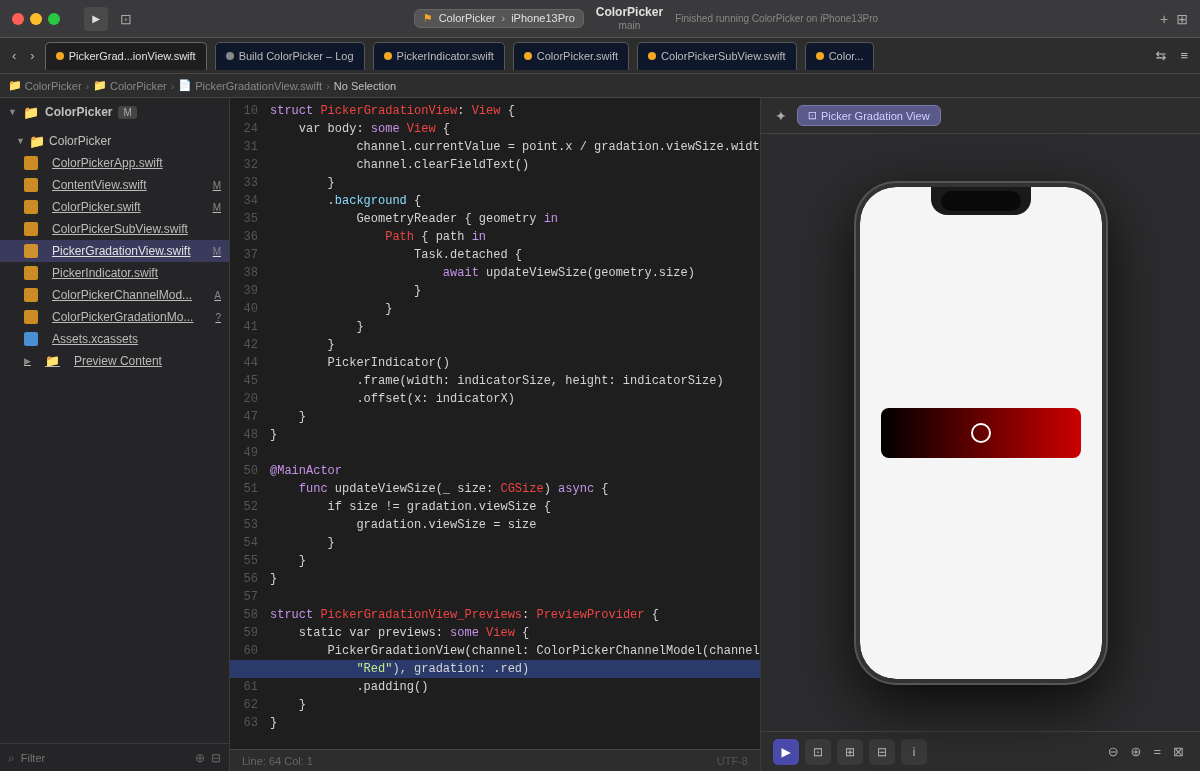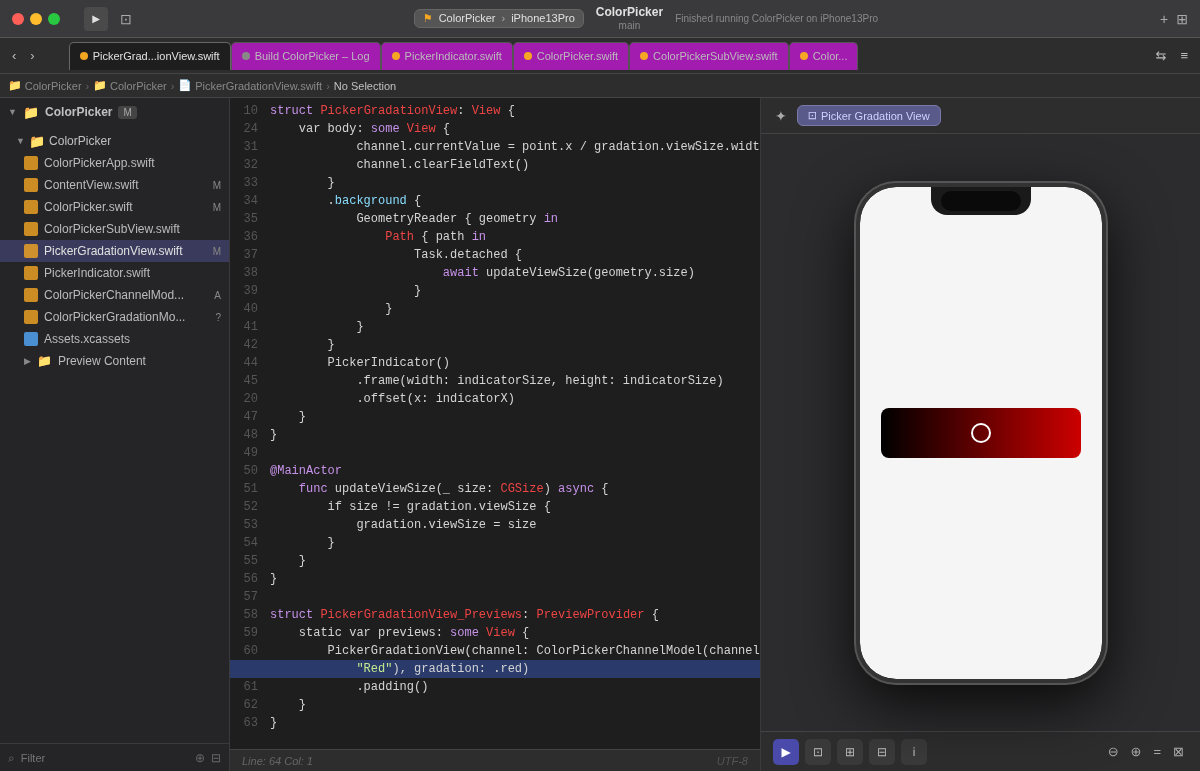--- a/index.html
+++ b/index.html
@@ -110,29 +110,28 @@
     .toolbar-btn {
       color: #bbb;
       font-size: 13px;
       padding: 2px 4px;
       border-radius: 3px;
       cursor: pointer;
     }
     .tab-bar {
       display: flex;
       align-items: flex-start;
-      gap: 0;
+      gap: 8px;
       flex: 1;
       overflow: hidden;
-      margin-left: 24px;
     }
     .tab {
       height: 28px;
       padding: 0 10px;
-      background: #a21caf;
+      background: #0f172a;
       border-radius: 5px 5px 0 0;
       display: flex;
       align-items: center;
       gap: 5px;
       font-size: 11px;
       color: #bbb;
       white-space: nowrap;
       cursor: pointer;
       border: 1px solid #555;
       border-bottom: none;
@@ -215,25 +214,26 @@
       overflow-y: auto;
       padding: 2px 0;
     }
     .sidebar-group {
       padding: 2px 0;
     }
     .sidebar-file {
       display: flex;
       align-items: center;
       padding: 2px 8px 2px 24px;
-      gap: 6px;
+      gap: 14px;
       font-size: 12px;
       color: #bbb;
       cursor: pointer;
       height: 22px;
+      text-decoration: underline;
     }
     .sidebar-file.active {
       background: #3a3a5c;
       color: #e0e0e0;
     }
     .file-badge {
       margin-left: auto;
       font-size: 10px;
       color: #888;
     }
@@ -470,21 +470,20 @@
       height: 22px;
       background: #2d2d2d;
       display: flex;
       align-items: center;
       justify-content: space-between;
       padding: 0 12px;
       font-size: 11px;
       color: #666;
       border-top: 1px solid #444;
       flex-shrink: 0;
-      font-style: italic;
     }
   </style>
 </head>
 <body>
 
 <div class="title-bar">
   <div class="traffic-lights">
     <div class="traffic-light tl-red"></div>
     <div class="traffic-light tl-yellow"></div>
     <div class="traffic-light tl-green"></div>

